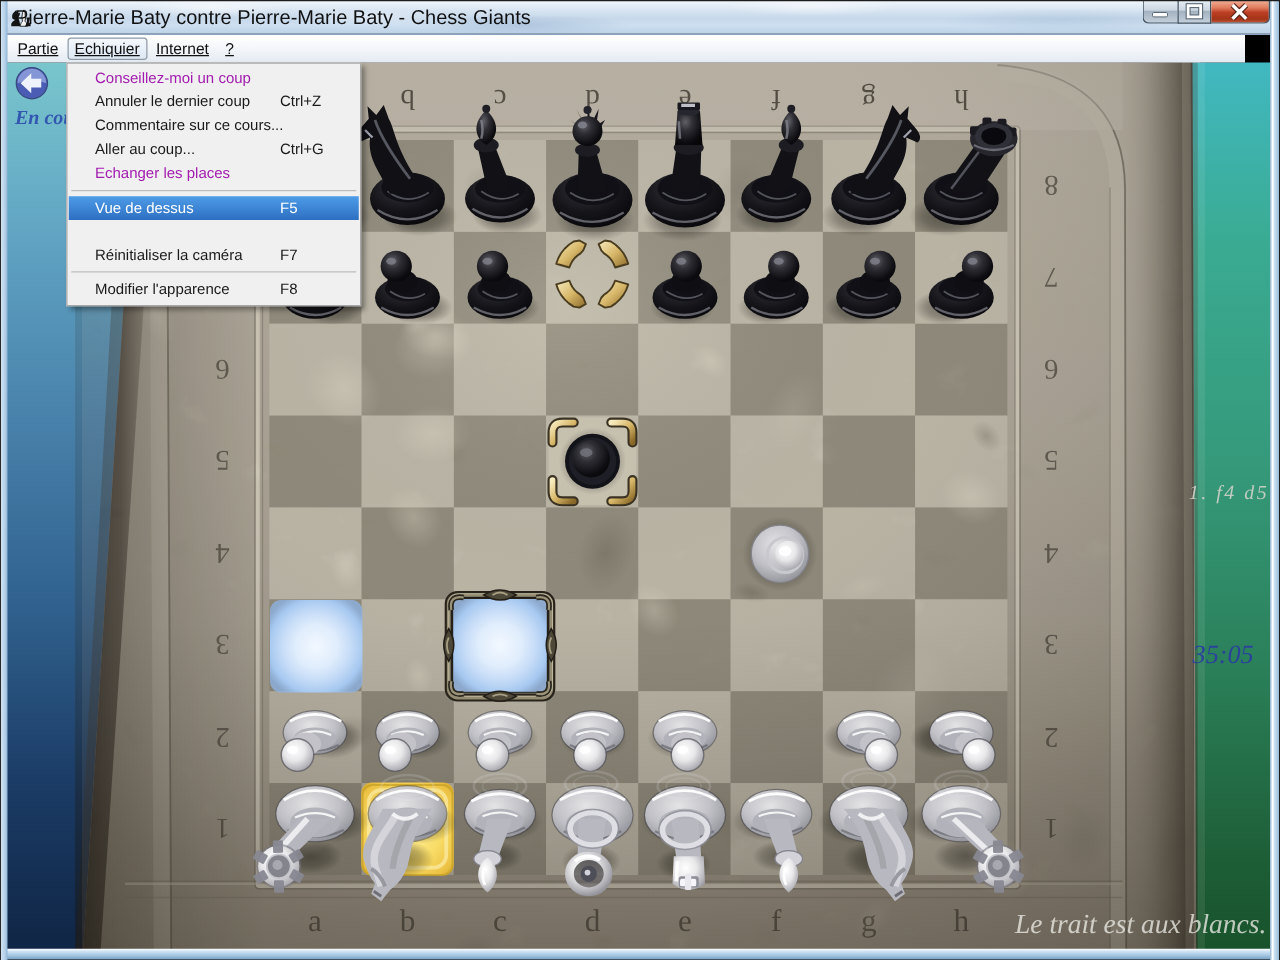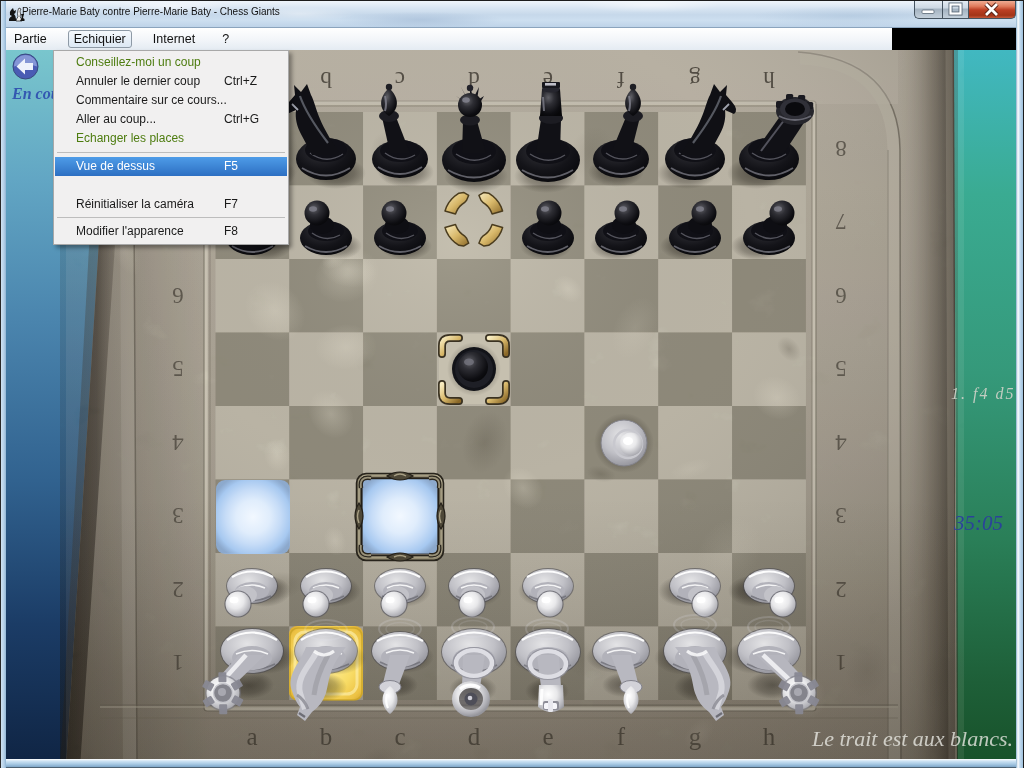--- a/index.html
+++ b/index.html
@@ -6,40 +6,40 @@
 
 #title{position:absolute;left:0;top:0;width:1024px;height:27px;
  background:
  radial-gradient(90px 10px at 170px 6px, rgba(255,255,255,0.55), rgba(255,255,255,0) 70%),
  radial-gradient(120px 12px at 420px 20px, rgba(150,175,205,0.5), rgba(150,175,205,0) 70%),
  radial-gradient(100px 11px at 650px 5px, rgba(255,255,255,0.5), rgba(255,255,255,0) 70%),
  radial-gradient(140px 14px at 850px 16px, rgba(165,190,215,0.45), rgba(165,190,215,0) 70%),
  radial-gradient(80px 10px at 300px 14px, rgba(255,255,255,0.4), rgba(255,255,255,0) 70%),
  linear-gradient(#f2f7fc,#d8e5f2 30%,#c6d8ea 55%,#cddff0 75%,#bed3e8);
  border-bottom:1px solid #8ba4bd;}
-#title .txt{position:absolute;left:22px;top:6px;font-size:10px;color:#111;}
+#title .txt{position:absolute;left:12px;top:6px;font-size:16px;color:#111;}
 #ticon{position:absolute;left:8px;top:6px;}
 
 #btns{position:absolute;left:914px;top:0;height:19px;display:flex;}
 .wb{height:19px;box-sizing:border-box;border:1px solid #45535f;border-top:none;position:relative;}
 #bmin{width:28px;border-radius:0 0 0 5px;background:linear-gradient(#e8eff6,#ccd7e2 45%,#a3b2c0 50%,#c3cfda);border-right:none;}
 #bmax{width:27px;background:linear-gradient(#e8eff6,#ccd7e2 45%,#a3b2c0 50%,#c3cfda);}
 #bclose{width:47px;border-radius:0 0 5px 0;background:linear-gradient(#f2b49c,#e07b5c 35%,#bc3f24 55%,#a33418 85%,#c2573a);border-left:none;}
 
-#menubar{position:absolute;left:0;top:28px;width:892px;height:22px;
- background:linear-gradient(#ffffff,#f2f5f9 55%,#e4ebf2);display:flex;align-items:center;font-size:12.5px;color:#111;}
-.mi{padding:2px 6px;margin-left:15px;}
+#menubar{position:absolute;left:0;top:28px;width:996px;height:22px;
+ background:linear-gradient(#ffffff,#f2f5f9 55%,#e4ebf2);display:flex;align-items:center;font-size:12.5px;color:#111;text-decoration:underline;}
+.mi{padding:2px 6px;margin-left:1px;}
 #mEch{border:1px solid #8e9aa6;border-radius:3px;background:linear-gradient(#f4f8fc,#dce8f4);padding:1px 5px;}
 
 #menu{position:absolute;left:53px;top:50px;width:234px;height:193px;background:#f1f0f0;
  border:1px solid #a8a8a8;box-shadow:3px 3px 4px rgba(0,0,0,0.35);font-size:12px;color:#1a1a1a;z-index:30;}
 .row{position:absolute;left:1px;right:1px;height:19px;line-height:19px;}
 .row .lab{position:absolute;left:21px;}
 .row .sc{position:absolute;left:169px;}
-.grey{color:#4d7c0f;}
+.grey{color:#a21caf;}
 .sel{background:linear-gradient(#4e9ce8,#2d6fc2);color:#fff;}
 .sep{position:absolute;left:3px;right:3px;height:1px;background:#bdbdbd;}
 </style></head><body>
 <div id="win">
 <svg width="1024" height="768" viewBox="0 0 1024 768" style="position:absolute;left:0;top:0">
 
 <defs>
 <linearGradient id="bgblue" x1="0" y1="0" x2="0" y2="1">
  <stop offset="0" stop-color="#79c6cd"></stop>
           <stop offset="0.18" stop-color="#62a6c4"></stop>

